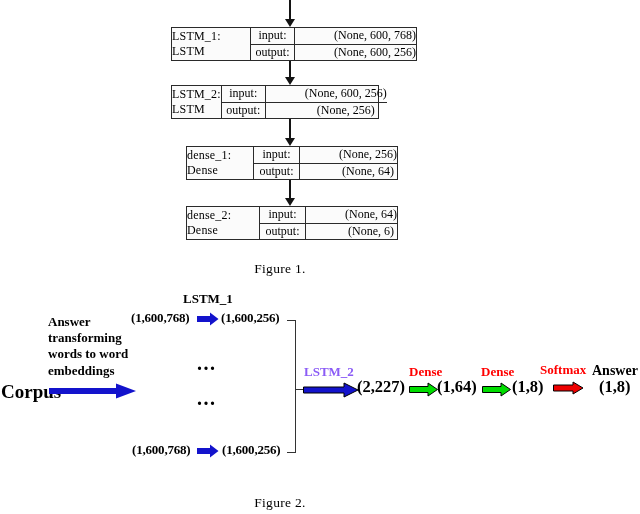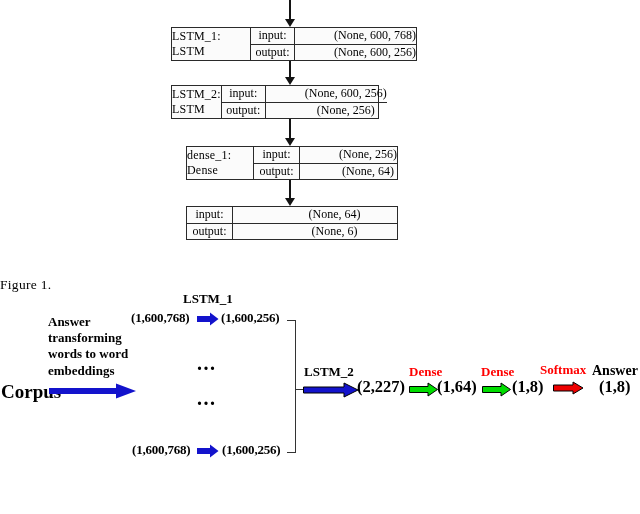--- a/index.html
+++ b/index.html
@@ -36,21 +36,21 @@
 
   
   .red-label{position:absolute;font-weight:bold;font-size:13px;white-space:nowrap;}
   .shape13{position:absolute;font-weight:bold;font-size:13px;white-space:nowrap;letter-spacing:-0.2px;}
   .shape16{position:absolute;font-weight:bold;font-size:16.5px;white-space:nowrap;}
   .answer-label{position:absolute;font-weight:bold;font-size:14px;white-space:nowrap;color:#000;}
   .corpus{position:absolute;font-weight:bold;font-size:19px;white-space:nowrap;}
   .note{position:absolute;font-weight:bold;font-size:13px;line-height:16.2px;white-space:nowrap;}
   .dots{position:absolute;font-weight:bold;font-size:20px;letter-spacing:1.5px;line-height:10px;}
   .bracket{position:absolute;background:#333;}
-  .caption{position:absolute;left:0;width:560px;text-align:left;font-size:13.5px;letter-spacing:.3px;margin-top:16px;}
+  .caption{position:absolute;left:0;width:560px;text-align:center;font-size:13.5px;letter-spacing:.3px;}
 </style>
 </head>
 <body>
 
 <div id="canvas">
 
   <div>
 
     <div class="varrow" style="left:284px;top:0;height:27px">
       <div class="vline"></div>
@@ -108,20 +108,21 @@
         </div>
       </div>
     </div>
 
     <div class="varrow" style="left:284px;top:180px;height:26px">
       <div class="vline"></div>
       <div class="vhead"></div>
     </div>
 
     <div class="lbox" style="left:186px;top:206px;width:212px;height:34px">
+      <div class="lname" style="width:91px">dense_2: Dense</div>
       <div class="lrows">
         <div class="lrow">
           <div class="llabel" style="width:46px">input:</div>
           <div class="lvalue">(None, 64)</div>
         </div>
         <div class="lrow">
           <div class="llabel" style="width:46px">output:</div>
           <div class="lvalue">(None, 6)</div>
         </div>
       </div>
@@ -160,21 +161,21 @@
     <svg class="abs" style="left:197px;top:444px" width="22" height="14" viewBox="0 0 22 14">
       <polygon points="0,4 13,4 13,0.5 21.5,7 13,13.5 13,10 0,10" fill="#1313cc"></polygon>
     </svg>
     <div class="shape13" style="left:222px;top:442px">(1,600,256)</div>
 
     <div class="bracket" style="left:295px;top:320px;width:1.4px;height:133px"></div>
     <div class="bracket" style="left:287px;top:320px;width:9px;height:1.4px"></div>
     <div class="bracket" style="left:287px;top:452px;width:9px;height:1.4px"></div>
     <div class="bracket" style="left:295px;top:389px;width:9px;height:1.4px"></div>
 
-    <div class="red-label" style="left: 304px; top: 364px; color: #000000;">LSTM_2</div>
+    <div class="red-label" style="left: 304px; top: 364px; color: #8b5cf6;">LSTM_2</div>
     <svg class="abs" style="left:303px;top:382px" width="56" height="16" viewBox="0 0 56 16">
       <polygon points="0.5,5 41,5 41,1 55,8 41,15 41,11 0.5,11" stroke="#000" stroke-width="1" fill="#1313cc"></polygon>
     </svg>
     <div class="shape16" style="left:357px;top:377px">(2,227)</div>
 
     <div class="red-label" style="left: 409px; top: 364px; color: rgb(255, 0, 0);">Dense</div>
     <svg class="abs" style="left:409px;top:382px" width="29" height="15" viewBox="0 0 29 15">
       <polygon points="0.5,4.5 19,4.5 19,1 28.5,7.5 19,14 19,10.5 0.5,10.5" stroke="#000" stroke-width="1" fill="#00dd00"></polygon>
     </svg>
     <div class="shape16" style="left:437px;top:377px">(1,64)</div>

